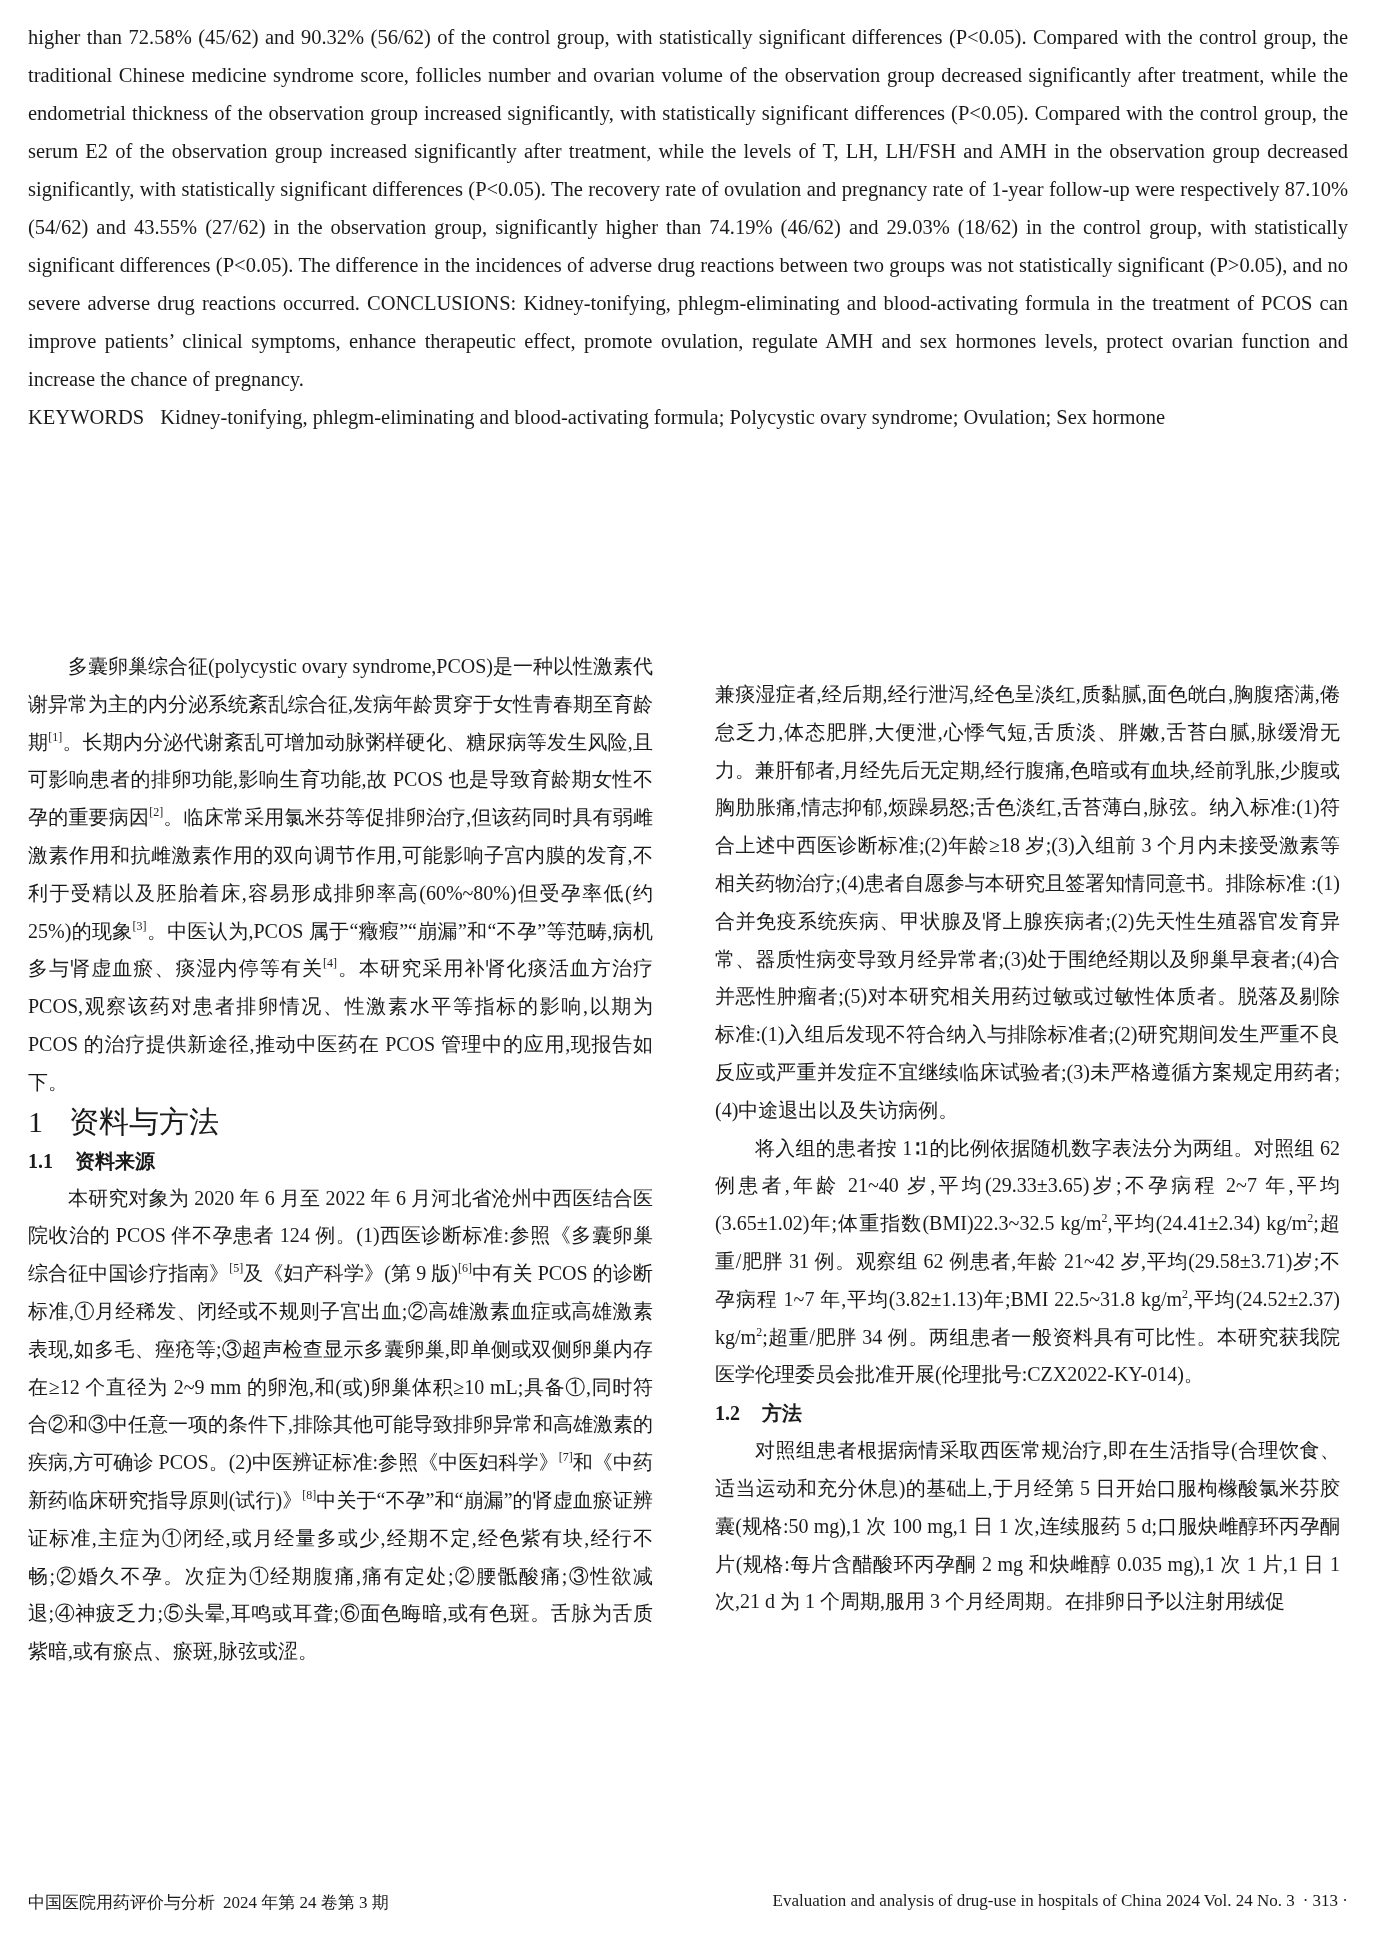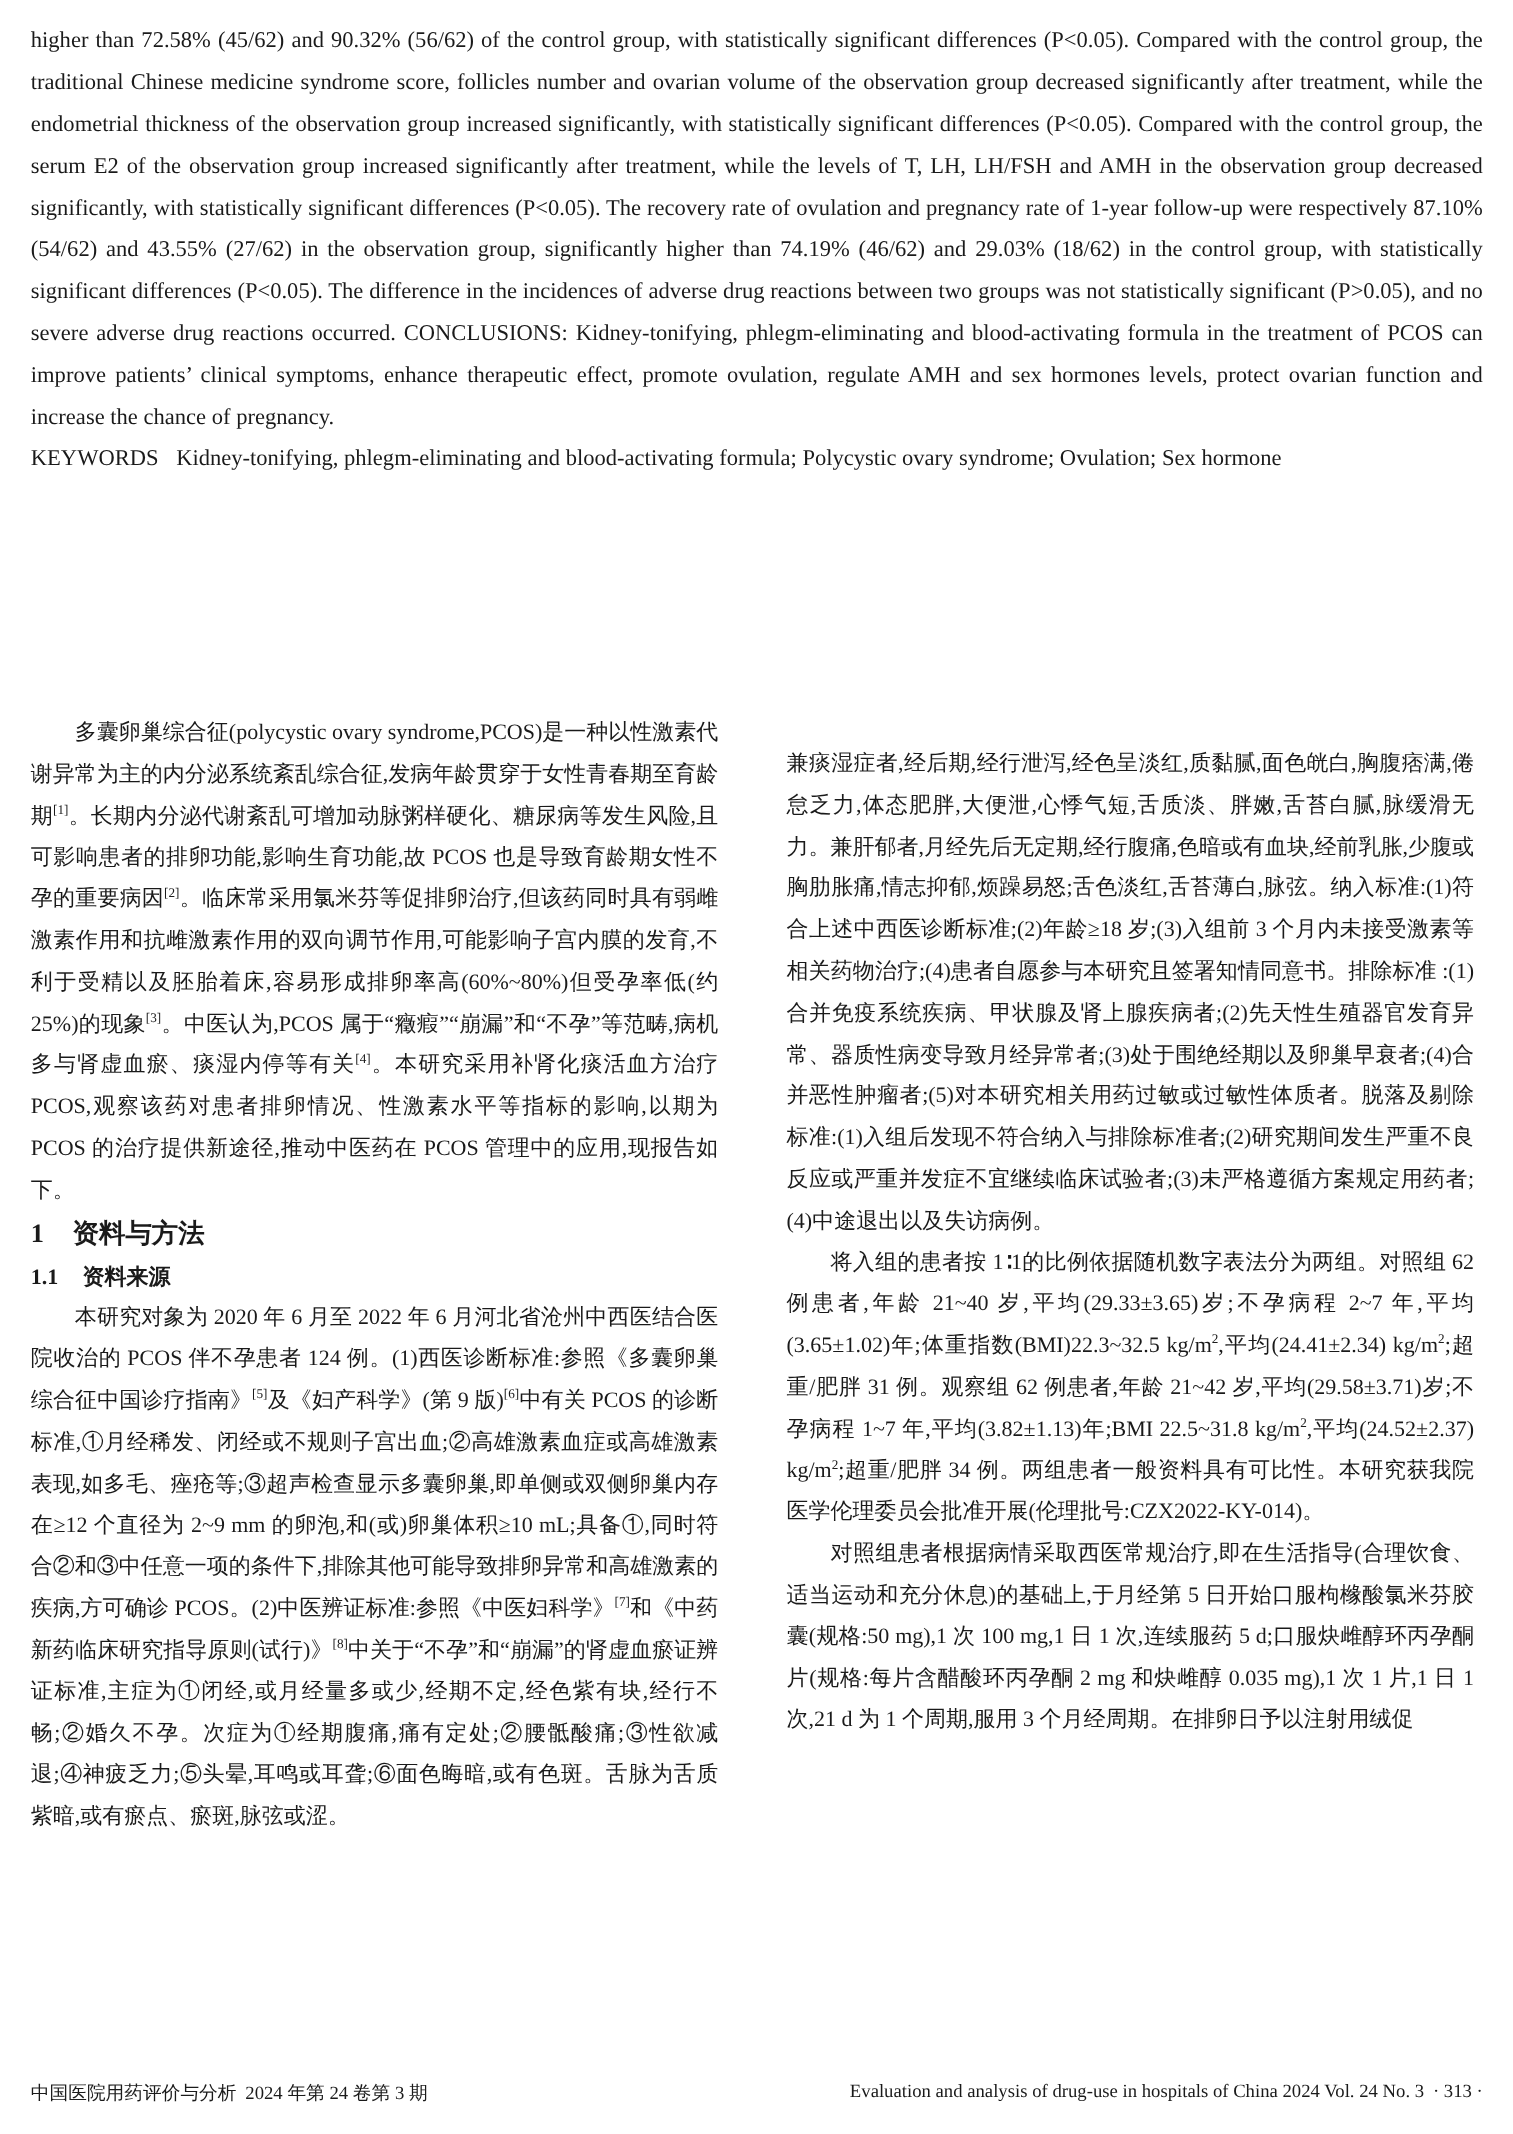--- a/index.html
+++ b/index.html
@@ -16,21 +16,21 @@
   .abstract p { margin: 0; }
   .kw-label { font-weight: normal; margin-right: 16px; }
   .col {
     position: absolute; top: 648px; width: 625px;
     font-size: 20px; line-height: 37.8px; text-align: justify;
   }
   .col-left { left: 28px; }
   .col-right { left: 715px; margin-top: 28px; }
   .col p { margin: 0; text-indent: 2em; }
   .col p.noindent { text-indent: 0; }
-  .h1 { font-weight: bold; font-size: 24px; margin: 0; line-height: 40px; }
+  .h1 { font-weight: normal; font-size: 30px; margin: 0; line-height: 40px; }
   .h1 .num { margin-right: 26px; }
   .h2 { font-weight: bold; font-size: 20px; margin: 0; line-height: 38px; }
   .h2 .num { margin-right: 22px; }
   sup { font-size: 12px; vertical-align: 8px; line-height: 0; }
   .footer {
     position: absolute; top: 1891px; left: 28px; width: 1320px;
     font-size: 17px; display: flex; justify-content: space-between;
   }
   .footer .sp { margin-left: 8px; }
 </style>
@@ -47,19 +47,20 @@
 <div class="col col-left">
   <p><span>多囊卵巢综合征(polycystic ovary syndrome,PCOS)是一种以性激素代谢异常为主的内分泌系统紊乱综合征,发病年龄贯穿于女性青春期至育龄期</span><sup>[1]</sup><span>。长期内分泌代谢紊乱可增加动脉粥样硬化、糖尿病等发生风险,且可影响患者的排卵功能,影响生育功能,故 PCOS 也是导致育龄期女性不孕的重要病因</span><sup>[2]</sup><span>。临床常采用氯米芬等促排卵治疗,但该药同时具有弱雌激素作用和抗雌激素作用的双向调节作用,可能影响子宫内膜的发育,不利于受精以及胚胎着床,容易形成排卵率高(60%~80%)但受孕率低(约 25%)的现象</span><sup>[3]</sup><span>。中医认为,PCOS 属于“癥瘕”“崩漏”和“不孕”等范畴,病机多与肾虚血瘀、痰湿内停等有关</span><sup>[4]</sup><span>。本研究采用补肾化痰活血方治疗 PCOS,观察该药对患者排卵情况、性激素水平等指标的影响,以期为 PCOS 的治疗提供新途径,推动中医药在 PCOS 管理中的应用,现报告如下。</span></p>
   <div class="h1"><span class="num">1</span><span>资料与方法</span></div>
   <div class="h2"><span class="num">1.1</span><span>资料来源</span></div>
   <p><span>本研究对象为 2020 年 6 月至 2022 年 6 月河北省沧州中西医结合医院收治的 PCOS 伴不孕患者 124 例。(1)西医诊断标准:参照《多囊卵巢综合征中国诊疗指南》</span><sup>[5]</sup><span>及《妇产科学》(第 9 版)</span><sup>[6]</sup><span>中有关 PCOS 的诊断标准,①月经稀发、闭经或不规则子宫出血;②高雄激素血症或高雄激素表现,如多毛、痤疮等;③超声检查显示多囊卵巢,即单侧或双侧卵巢内存在≥12 个直径为 2~9 mm 的卵泡,和(或)卵巢体积≥10 mL;具备①,同时符合②和③中任意一项的条件下,排除其他可能导致排卵异常和高雄激素的疾病,方可确诊 PCOS。(2)中医辨证标准:参照《中医妇科学》</span><sup>[7]</sup><span>和《中药新药临床研究指导原则(试行)》</span><sup>[8]</sup><span>中关于“不孕”和“崩漏”的肾虚血瘀证辨证标准,主症为①闭经,或月经量多或少,经期不定,经色紫有块,经行不畅;②婚久不孕。次症为①经期腹痛,痛有定处;②腰骶酸痛;③性欲减退;④神疲乏力;⑤头晕,耳鸣或耳聋;⑥面色晦暗,或有色斑。舌脉为舌质紫暗,或有瘀点、瘀斑,脉弦或涩。</span></p>
 </div>
 
 <div class="col col-right">
   <p class="noindent">兼痰湿症者,经后期,经行泄泻,经色呈淡红,质黏腻,面色㿠白,胸腹痞满,倦怠乏力,体态肥胖,大便泄,心悸气短,舌质淡、胖嫩,舌苔白腻,脉缓滑无力。兼肝郁者,月经先后无定期,经行腹痛,色暗或有血块,经前乳胀,少腹或胸肋胀痛,情志抑郁,烦躁易怒;舌色淡红,舌苔薄白,脉弦。纳入标准:(1)符合上述中西医诊断标准;(2)年龄≥18 岁;(3)入组前 3 个月内未接受激素等相关药物治疗;(4)患者自愿参与本研究且签署知情同意书。排除标准 :(1)合并免疫系统疾病、甲状腺及肾上腺疾病者;(2)先天性生殖器官发育异常、器质性病变导致月经异常者;(3)处于围绝经期以及卵巢早衰者;(4)合并恶性肿瘤者;(5)对本研究相关用药过敏或过敏性体质者。脱落及剔除标准:(1)入组后发现不符合纳入与排除标准者;(2)研究期间发生严重不良反应或严重并发症不宜继续临床试验者;(3)未严格遵循方案规定用药者;(4)中途退出以及失访病例。</p>
   <p><span>将入组的患者按 1∶1的比例依据随机数字表法分为两组。对照组 62 例患者,年龄 21~40 岁,平均(29.33±3.65)岁;不孕病程 2~7 年,平均(3.65±1.02)年;体重指数(BMI)22.3~32.5 kg/m</span><sup>2</sup><span>,平均(24.41±2.34) kg/m</span><sup>2</sup><span>;超重/肥胖 31 例。观察组 62 例患者,年龄 21~42 岁,平均(29.58±3.71)岁;不孕病程 1~7 年,平均(3.82±1.13)年;BMI 22.5~31.8 kg/m</span><sup>2</sup><span>,平均(24.52±2.37) kg/m</span><sup>2</sup><span>;超重/肥胖 34 例。两组患者一般资料具有可比性。本研究获我院医学伦理委员会批准开展(伦理批号:CZX2022-KY-014)。</span></p>
+  <div class="h2"><span class="num">1.2</span><span>方法</span></div>
   <p>对照组患者根据病情采取西医常规治疗,即在生活指导(合理饮食、适当运动和充分休息)的基础上,于月经第 5 日开始口服枸橼酸氯米芬胶囊(规格:50 mg),1 次 100 mg,1 日 1 次,连续服药 5 d;口服炔雌醇环丙孕酮片(规格:每片含醋酸环丙孕酮 2 mg 和炔雌醇 0.035 mg),1 次 1 片,1 日 1 次,21 d 为 1 个周期,服用 3 个月经周期。在排卵日予以注射用绒促</p>
 </div>
 
 <div class="footer">
   <div><span>中国医院用药评价与分析</span><span class="sp">2024 年第 24 卷第 3 期</span></div>
   <div><span>Evaluation and analysis of drug-use in hospitals of China 2024 Vol. 24 No. 3</span><span class="sp">· 313 ·</span></div>
 </div>
 
 </body></html>

